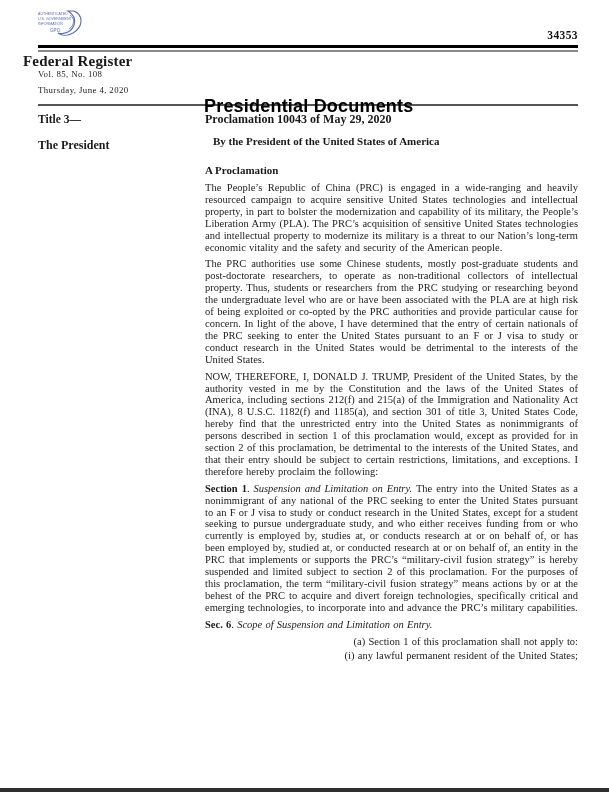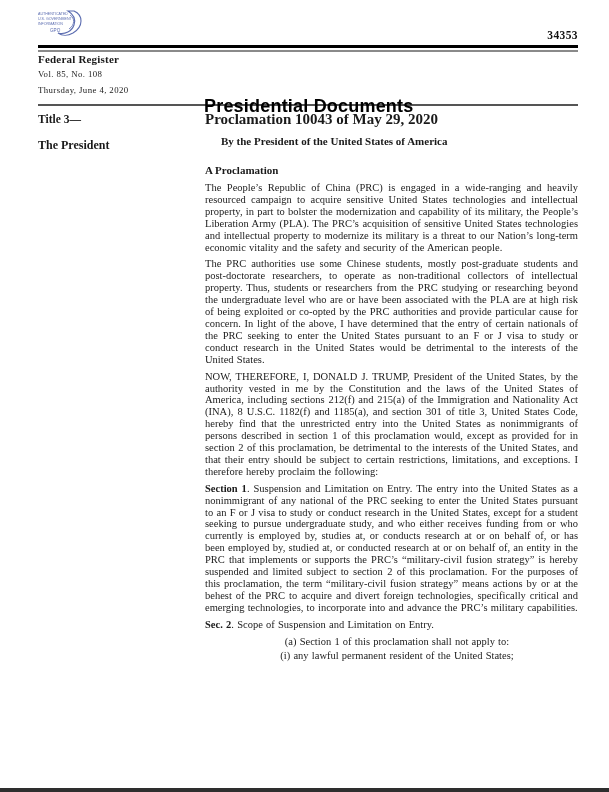--- a/index.html
+++ b/index.html
@@ -16,51 +16,51 @@
   
   .gpo-logo { position: absolute; left: 36px; top: 9px; width: 52px; height: 36px; }
   .page-number {
     position: absolute; left: 478px; top: 29px; width: 100px;
     text-align: right; font-weight: bold; font-size: 11.5px; letter-spacing: 0.4px; color: #111;
   }
   .rule-black { position: absolute; left: 38px; top: 45px; width: 540px; height: 3px; background: #000; }
   .rule-gray  { position: absolute; left: 38px; top: 50px; width: 540px; height: 2px; background: #8a8a8a; }
   .rule-mid   { position: absolute; left: 38px; top: 104px; width: 540px; height: 1.6px; background: #555; }
 
-  .fr-brand { position: absolute; left: 38px; top: 53px; font-weight: bold; font-size: 11px; letter-spacing: 0.2px; }
+  .fr-brand { position: absolute; left: 23px; top: 53px; font-weight: bold; font-size: 15px; letter-spacing: 0.2px; }
   .fr-vol   { position: absolute; left: 38px; top: 69px; font-size: 8.8px; letter-spacing: 0.4px; color: #222; }
   .fr-date  { position: absolute; left: 38px; top: 85px; font-size: 8.8px; letter-spacing: 0.4px; color: #222; }
 
   .section-title {
     position: absolute; left: 204px; top: 51px;
     font-family: "Liberation Sans", "DejaVu Sans", sans-serif;
     font-weight: bold; font-size: 18px; letter-spacing: 0.2px; color: #000; margin-top: 45px;
   }
 
   
   .title3    { position: absolute; left: 38px; top: 113px; font-weight: bold; font-size: 11.5px; text-align: center; }
   .president { position: absolute; left: 38px; top: 138px; font-weight: bold; font-size: 12px; }
 
   
   .doc-col { position: absolute; left: 205px; top: 113px; width: 373px; }
-  .proc-line { font-weight: bold; font-size: 15px; line-height: 13px; margin: 0 0 9px 0; }
+  .proc-line { font-weight: bold; font-size: 12px; line-height: 13px; margin: 0 0 9px 0; }
   .doc-title {
     font-weight: bold; font-size: 12.4px; line-height: 14.5px;
     text-align: justify; word-spacing: 1.5px; margin: 0 0 26px 0; color: #111;
   }
-  .byline  { font-weight: bold; font-size: 11px; line-height: 13px; margin: 0 0 11px 16px; }
+  .byline  { font-weight: bold; font-size: 11px; line-height: 13px; margin: 0 0 11px 8px; }
   .a-proc  { font-weight: bold; font-size: 11px; line-height: 13px; margin: 16px 0 5px 0; }
 
   .para {
     font-size: 10.5px; line-height: 11.9px; margin: 0 0 5px 0;
     text-align: justify; word-spacing: 0.6px; hyphens: auto; color: #1b1b1b;
   }
   .para .b { font-weight: bold; }
-  .para .i { }
-  .para.indent { text-align: center; text-indent: 11px; margin-bottom: 2px; }
+  .para .i { font-style: italic; }
+  .para.indent { text-align: right; text-indent: 11px; margin-bottom: 2px; }
 
   
   .bottom-edge { position: absolute; left: 0; bottom: 0; width: 609px; height: 4px; background: #2e2e2e; }
 </style>
 </head>
 <body>
 
 <div class="page">
 
   <svg class="gpo-logo" viewBox="0 0 52 36" xmlns="http://www.w3.org/2000/svg">
@@ -91,21 +91,21 @@
 
   <div class="doc-col">
     <p class="proc-line">Proclamation 10043 of May 29, 2020</p>
     <p class="byline">By the President of the United States of America</p>
     <p class="a-proc">A Proclamation</p>
     <div>
         <p class="para"><span class="n">The People’s Republic of China (PRC) is engaged in a wide-ranging and heavily resourced campaign to acquire sensitive United States technologies and intellectual property, in part to bolster the modernization and capability of its military, the People’s Liberation Army (PLA). The PRC’s acquisition of sensitive United States technologies and intellectual property to modernize its military is a threat to our Nation’s long-term economic vitality and the safety and security of the American people.</span></p>
         <p class="para"><span class="n">The PRC authorities use some Chinese students, mostly post-graduate students and post-doctorate researchers, to operate as non-traditional collectors of intellectual property. Thus, students or researchers from the PRC studying or researching beyond the undergraduate level who are or have been associated with the PLA are at high risk of being exploited or co-opted by the PRC authorities and provide particular cause for concern. In light of the above, I have determined that the entry of certain nationals of the PRC seeking to enter the United States pursuant to an F or J visa to study or conduct research in the United States would be detrimental to the interests of the United States.</span></p>
         <p class="para"><span class="n">NOW, THEREFORE, I, DONALD J. TRUMP, President of the United States, by the authority vested in me by the Constitution and the laws of the United States of America, including sections 212(f) and 215(a) of the Immigration and Nationality Act (INA), 8 U.S.C. 1182(f) and 1185(a), and section 301 of title 3, United States Code, hereby find that the unrestricted entry into the United States as nonimmigrants of persons described in section 1 of this proclamation would, except as provided for in section 2 of this proclamation, be detrimental to the interests of the United States, and that their entry should be subject to certain restrictions, limitations, and exceptions. I therefore hereby proclaim the following:</span></p>
         <p class="para"><span class="b">Section 1</span><span class="n">. </span><span class="i">Suspension and Limitation on Entry.</span><span class="n"> The entry into the United States as a nonimmigrant of any national of the PRC seeking to enter the United States pursuant to an F or J visa to study or conduct research in the United States, except for a student seeking to pursue undergraduate study, and who either receives funding from or who currently is employed by, studies at, or conducts research at or on behalf of, or has been employed by, studied at, or conducted research at or on behalf of, an entity in the PRC that implements or supports the PRC’s “military-civil fusion strategy” is hereby suspended and limited subject to section 2 of this proclamation. For the purposes of this proclamation, the term “military-civil fusion strategy” means actions by or at the behest of the PRC to acquire and divert foreign technologies, specifically critical and emerging technologies, to incorporate into and advance the PRC’s military capabilities.</span></p>
-        <p class="para"><span class="b">Sec. 2</span><span class="n">. </span><span class="i">Scope of Suspension and Limitation on Entry.</span></p>
+        <p class="para"><span class="b">Sec. 6</span><span class="n">. </span><span class="i">Scope of Suspension and Limitation on Entry.</span></p>
         <p class="para indent"><span class="n">(a) Section 1 of this proclamation shall not apply to:</span></p>
         <p class="para indent"><span class="n">(i) any lawful permanent resident of the United States;</span></p>
       </div>
   </div>
 
   <div class="bottom-edge"></div>
 
 </div>
 
 </body></html>

